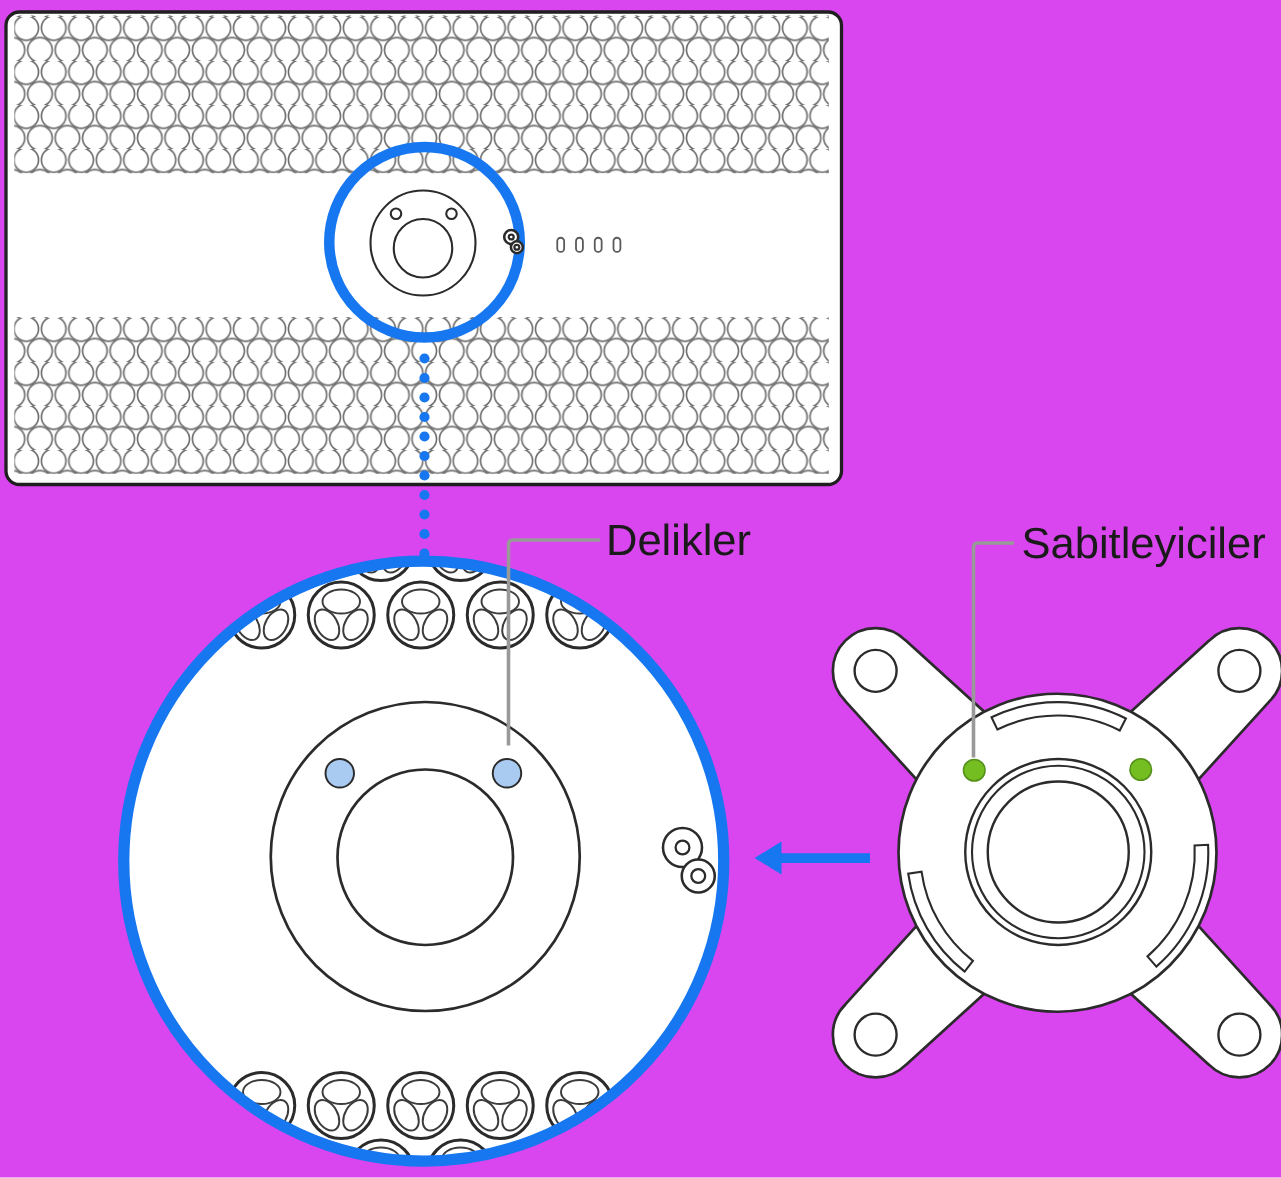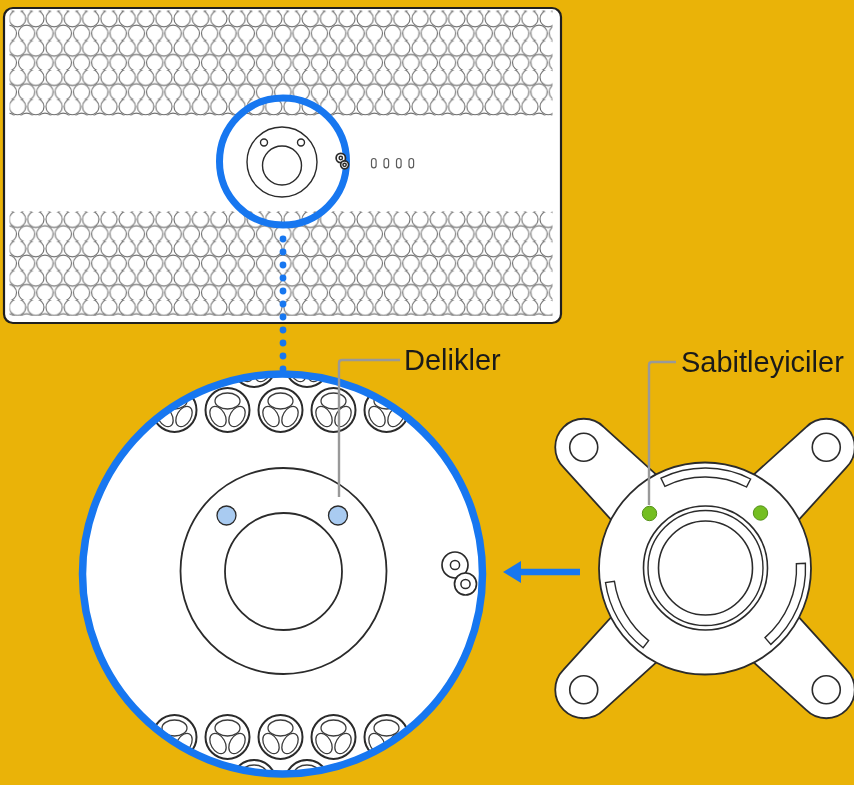--- a/index.html
+++ b/index.html
@@ -1,16 +1,16 @@
 <!DOCTYPE html>
 <html><head>
 <meta charset="utf-8">
 <style>
   html,body{margin:0;padding:0;background:#fff;}
-  .stage{width:854px;height:785px;position:relative;background:#eab308;overflow:hidden;
+  .stage{width:854px;height:785px;position:relative;background:#d946ef;overflow:hidden;
          font-family:"Liberation Sans", sans-serif;}
   svg{display:block;}
   .panel-outline{fill:#fff;stroke:#1f1f1f;stroke-width:2.2;}
   .lat{fill:none;stroke:#6e6e6e;stroke-width:1.1;}
   .port{fill:#fff;stroke:#5a5a5a;stroke-width:1.2;}
   .blue-ring{fill:none;stroke:#1777F0;stroke-width:7;}
   .blue-ring-big{fill:none;stroke:#1777F0;stroke-width:7.5;}
   .white-fill{fill:#fff;stroke:none;}
   .ring{fill:none;stroke:#2b2b2b;stroke-width:1.5;}
   .ring-thin{fill:none;stroke:#2b2b2b;stroke-width:1.4;}

